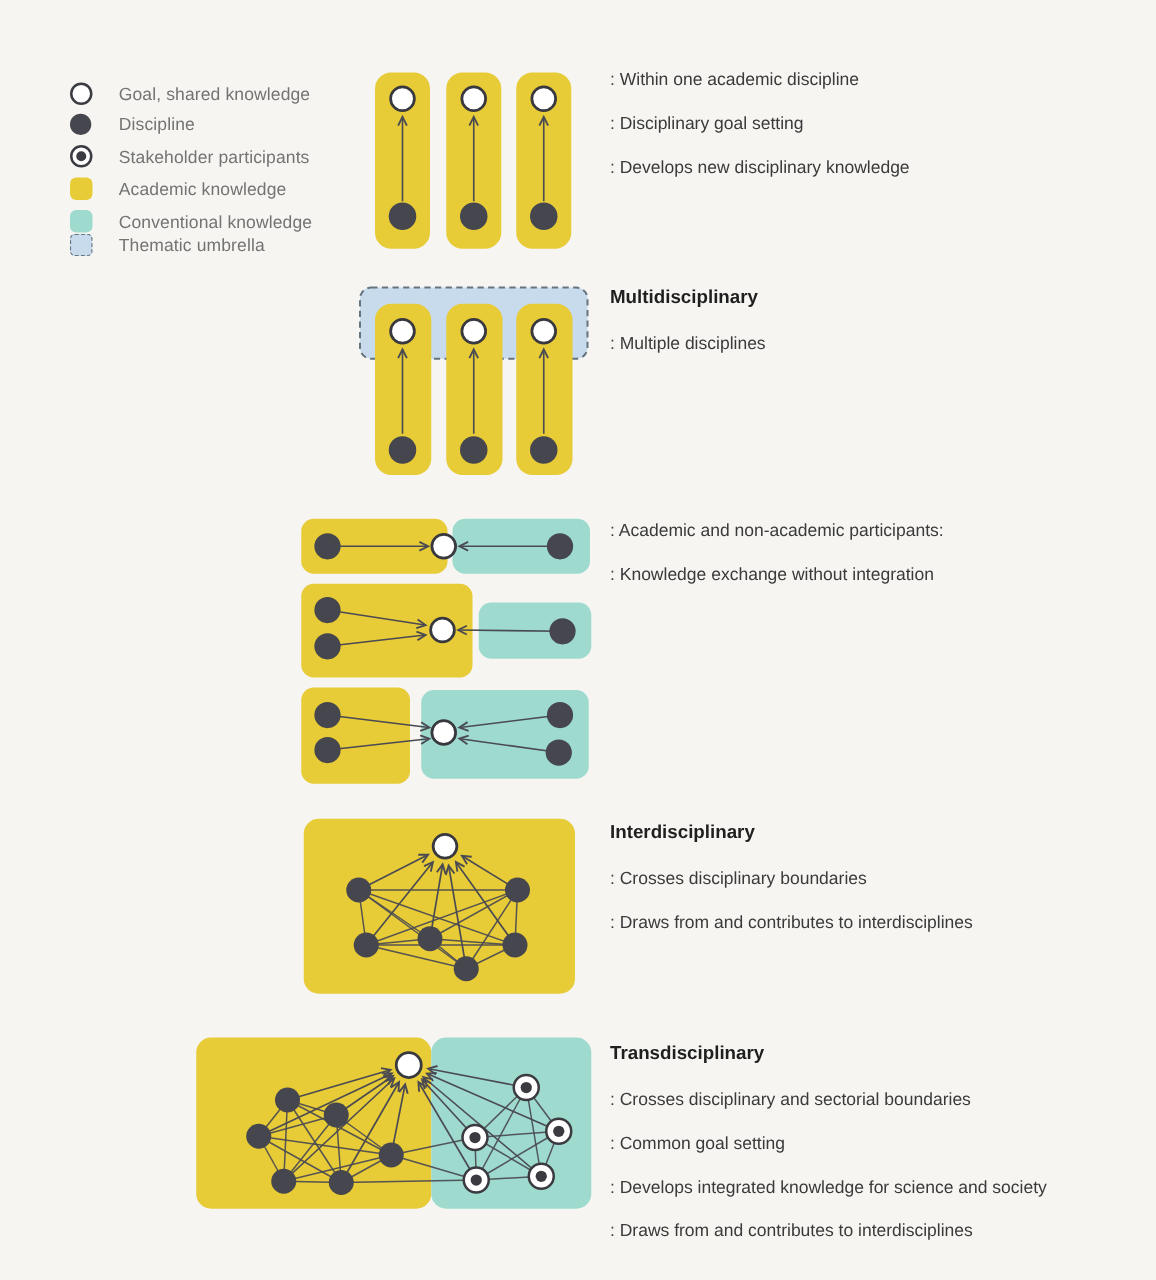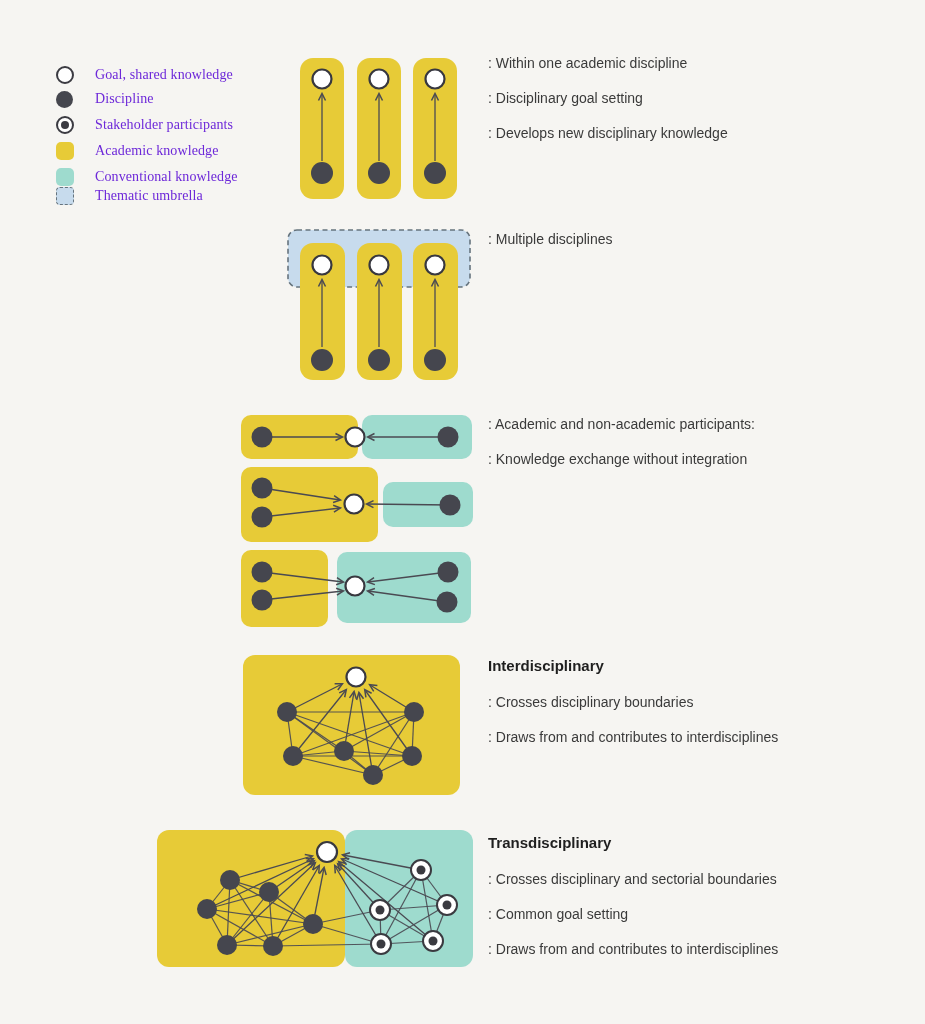--- a/index.html
+++ b/index.html
@@ -44,24 +44,23 @@
     content: ""; position: absolute;
     width: 8px; height: 8px; border-radius: 50%;
     background: #3b3b42;
     left: 50%; top: 50%; transform: translate(-50%,-50%);
   }
   .li.acad   { border-radius: 5px; background: var(--academic-knowledge); }
   .li.conv   { border-radius: 5px; background: var(--conventional-knowledge); }
   .li.umb    { border-radius: 4px; background: var(--thematic-umbrella); border: 1.8px dashed var(--umbrella-border); }
   .ll {
     font-size: 14px;
-    color: #6d28d9;
+    color: #737373;
     white-space: nowrap;
     letter-spacing: .1px;
-    font-family: Liberation Serif, serif;
   }
 
   
   .section {
     position: absolute;
     left: 488px;
     white-space: nowrap;
   }
   .section h3 {
     margin: 0 0 19px 0;
@@ -323,32 +322,34 @@
   </g>
 </svg>
 
 <div class="section" style="top:54px">
   <p>: Within one academic discipline</p>
   <p>: Disciplinary goal setting</p>
   <p>: Develops new disciplinary knowledge</p>
 </div>
 
 <div class="section" style="top:230px">
+  <h3>Multidisciplinary</h3>
   <p>: Multiple disciplines</p>
 </div>
 
 <div class="section" style="top:415px">
   <p>: Academic and non-academic participants:</p>
   <p>: Knowledge exchange without integration</p>
 </div>
 
 <div class="section" style="top:658px">
   <h3>Interdisciplinary</h3>
   <p>: Crosses disciplinary boundaries</p>
   <p>: Draws from and contributes to interdisciplines</p>
 </div>
 
 <div class="section" style="top:835px">
   <h3>Transdisciplinary</h3>
   <p>: Crosses disciplinary and sectorial boundaries</p>
   <p>: Common goal setting</p>
+  <p>: Develops integrated knowledge for science and society</p>
   <p>: Draws from and contributes to interdisciplines</p>
 </div>
 
 </body></html>

